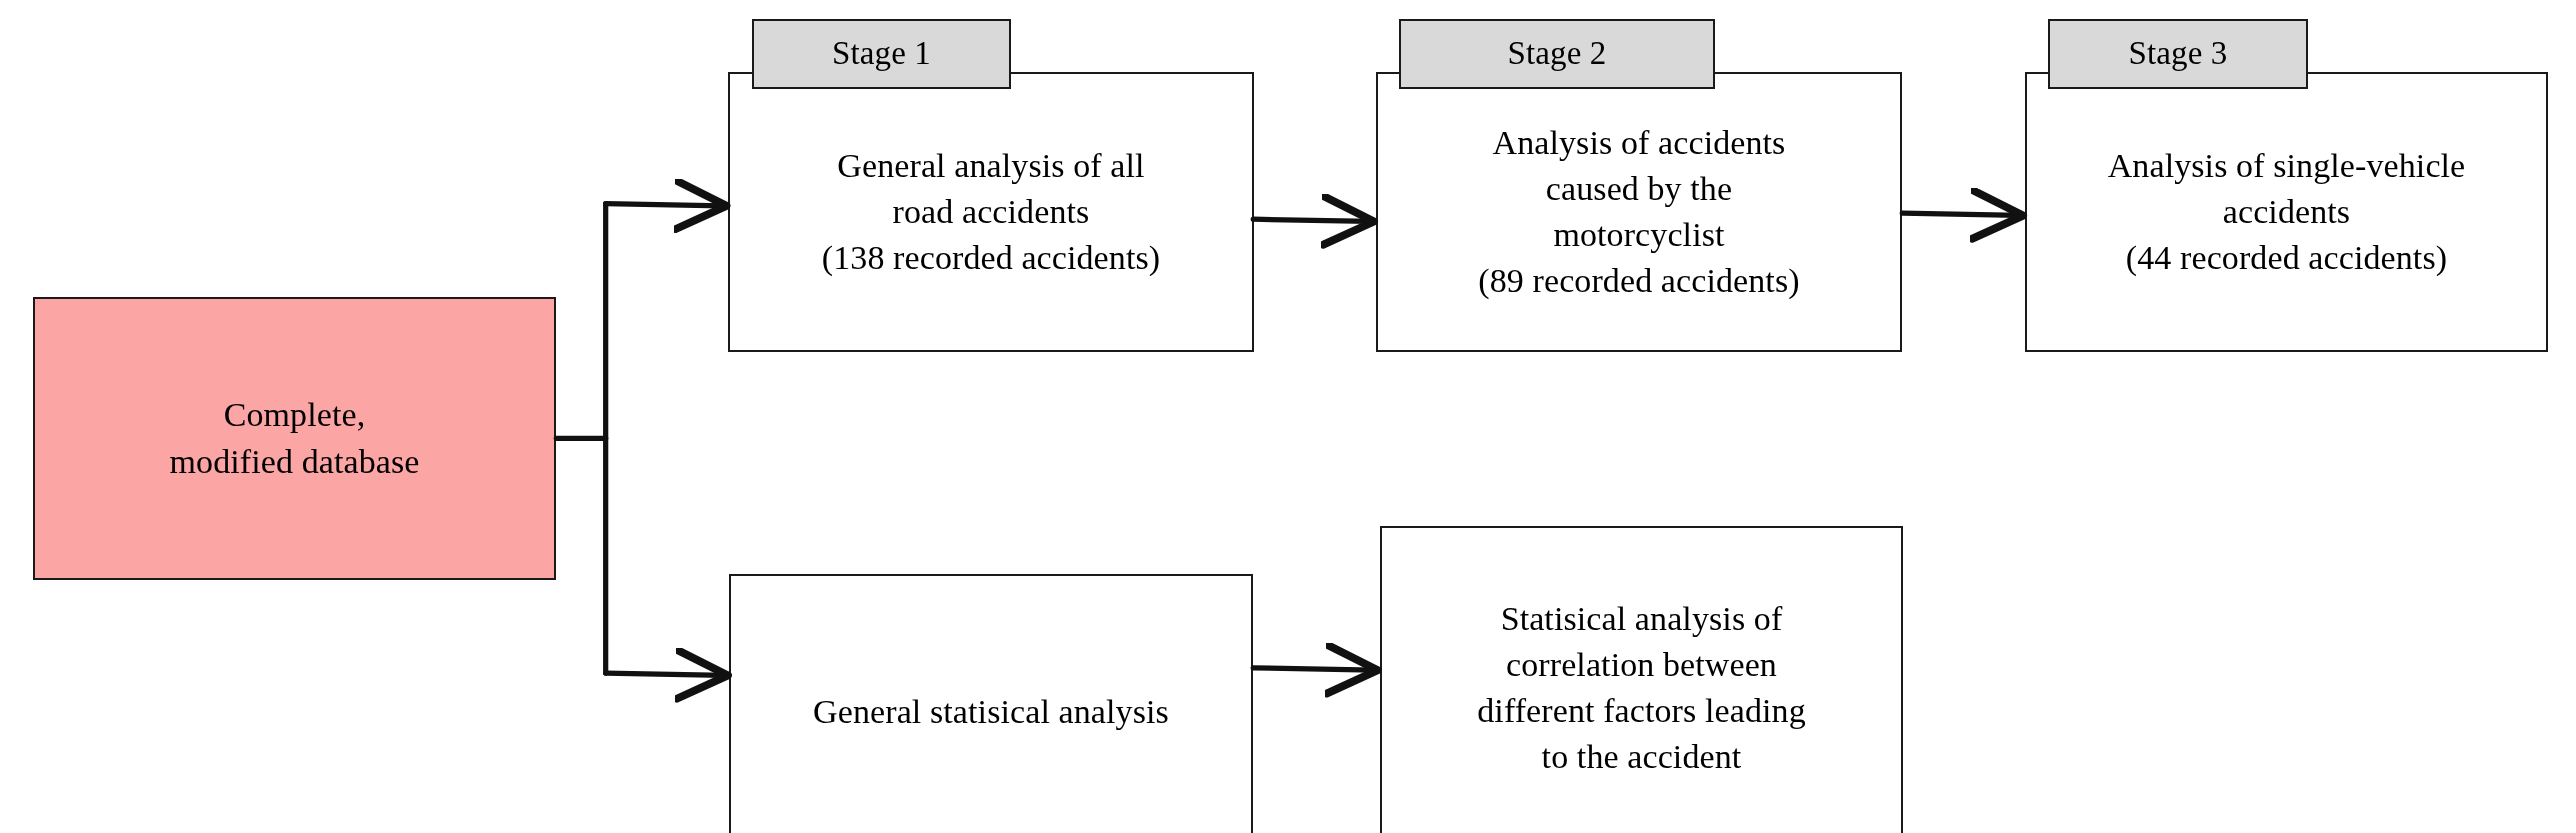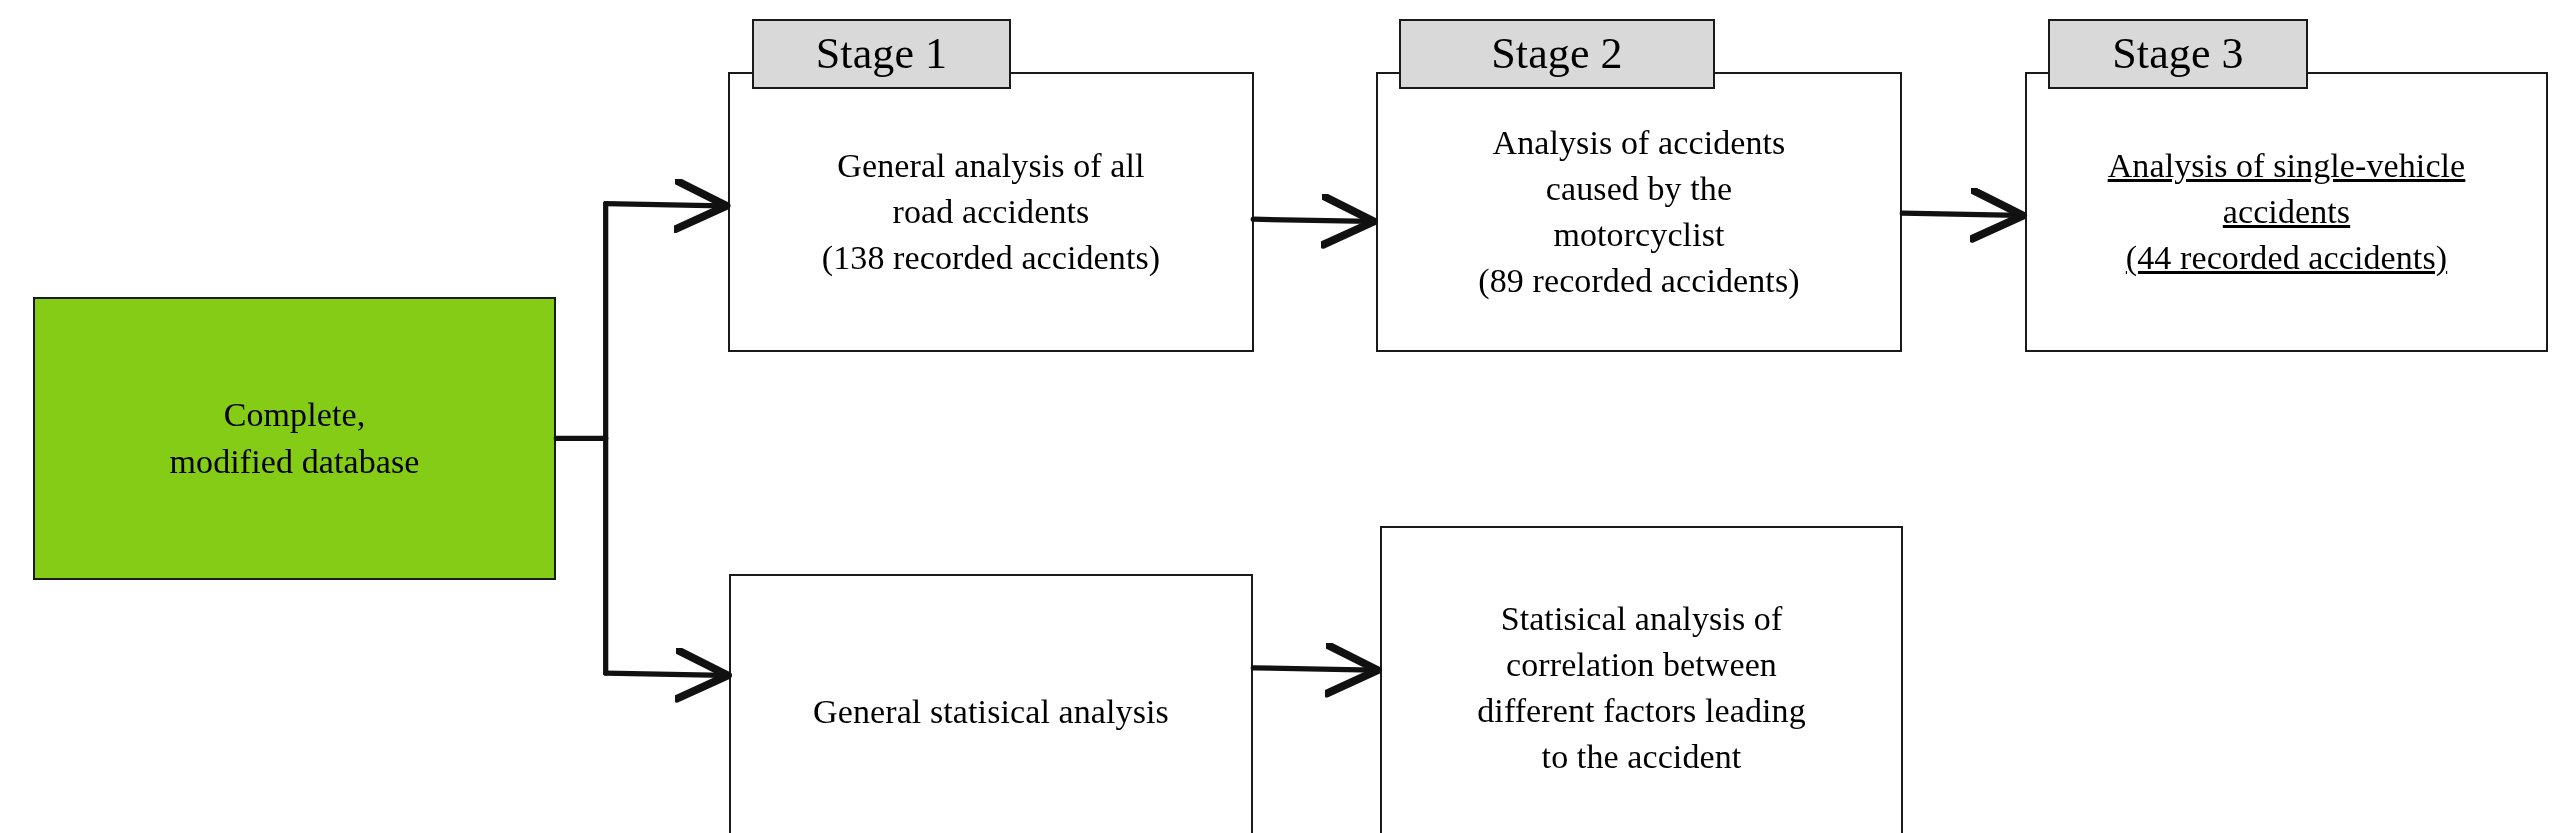--- a/index.html
+++ b/index.html
@@ -29,34 +29,34 @@
     text-align: center;
   }
   .node .node-text {
     font-size: 34px;
     line-height: 1.36;
     letter-spacing: 0.1px;
     white-space: pre-line;
     padding: 0 18px;
   }
   .node.shaded {
-    background: #84cc16;
+    background: #fca5a5;
   }
   .stage-tag {
     position: absolute;
     box-sizing: border-box;
     border: 2.2px solid #1a1a1a;
     background: #d9d9d9;
     display: flex;
     align-items: center;
     justify-content: center;
     z-index: 5;
   }
   .stage-tag .stage-text {
-    font-size: 44px;
+    font-size: 33px;
     line-height: 1;
     letter-spacing: 0.1px;
   }
   svg.edges {
     position: absolute;
     left: 0;
     top: 0;
     width: 2576px;
     height: 834px;
     pointer-events: none;
@@ -112,21 +112,21 @@
 (138 recorded accidents)</div>
   </div>
 
   <div class="node" style="left:1376px; top:72px; width:526px; height:280px;">
     <div class="node-text">Analysis of accidents
 caused by the
 motorcyclist
 (89 recorded accidents)</div>
   </div>
 
-  <div class="node" style="left:2025px; top:72px; width:523px; height:280px;text-decoration:underline;">
+  <div class="node" style="left:2025px; top:72px; width:523px; height:280px;">
     <div class="node-text">Analysis of single-vehicle
 accidents
 (44 recorded accidents)</div>
   </div>
 
   <div class="node" style="left:729px; top:526px; width:524px; height:276px;margin-top:48px;">
     <div class="node-text">General statisical analysis</div>
   </div>
 
   <div class="node" style="left:1380px; top:526px; width:523px; height:324px;">

